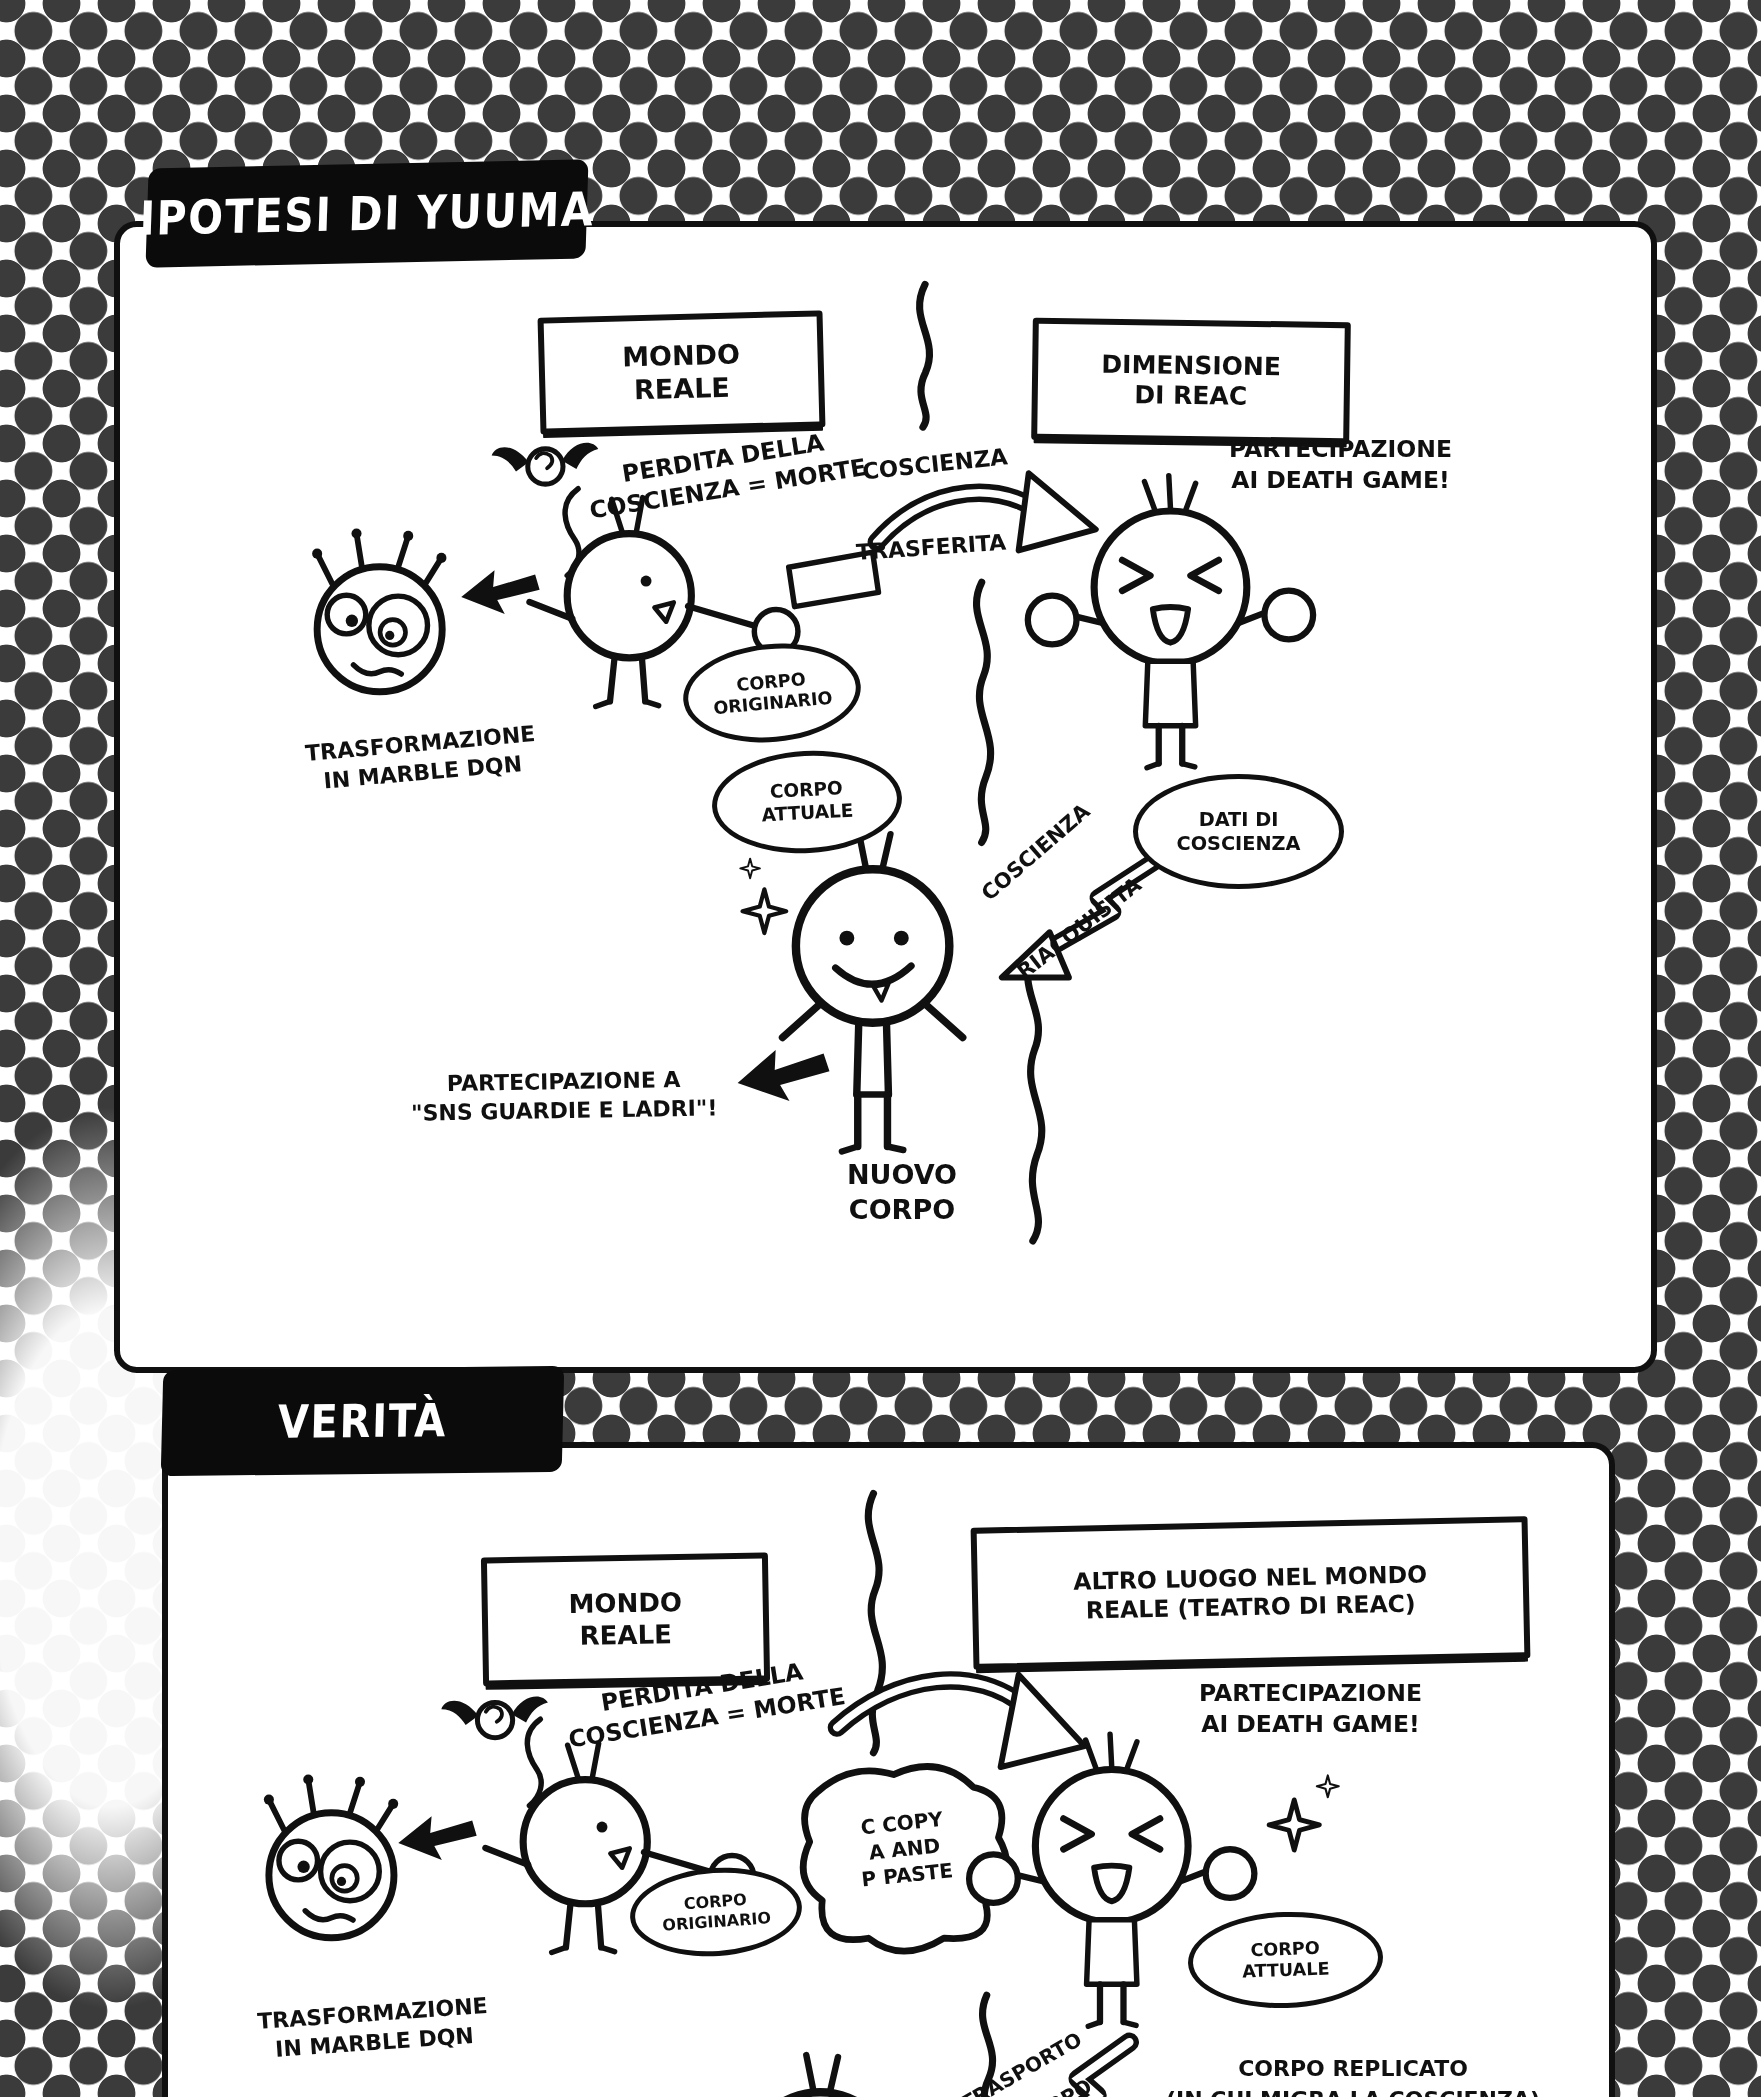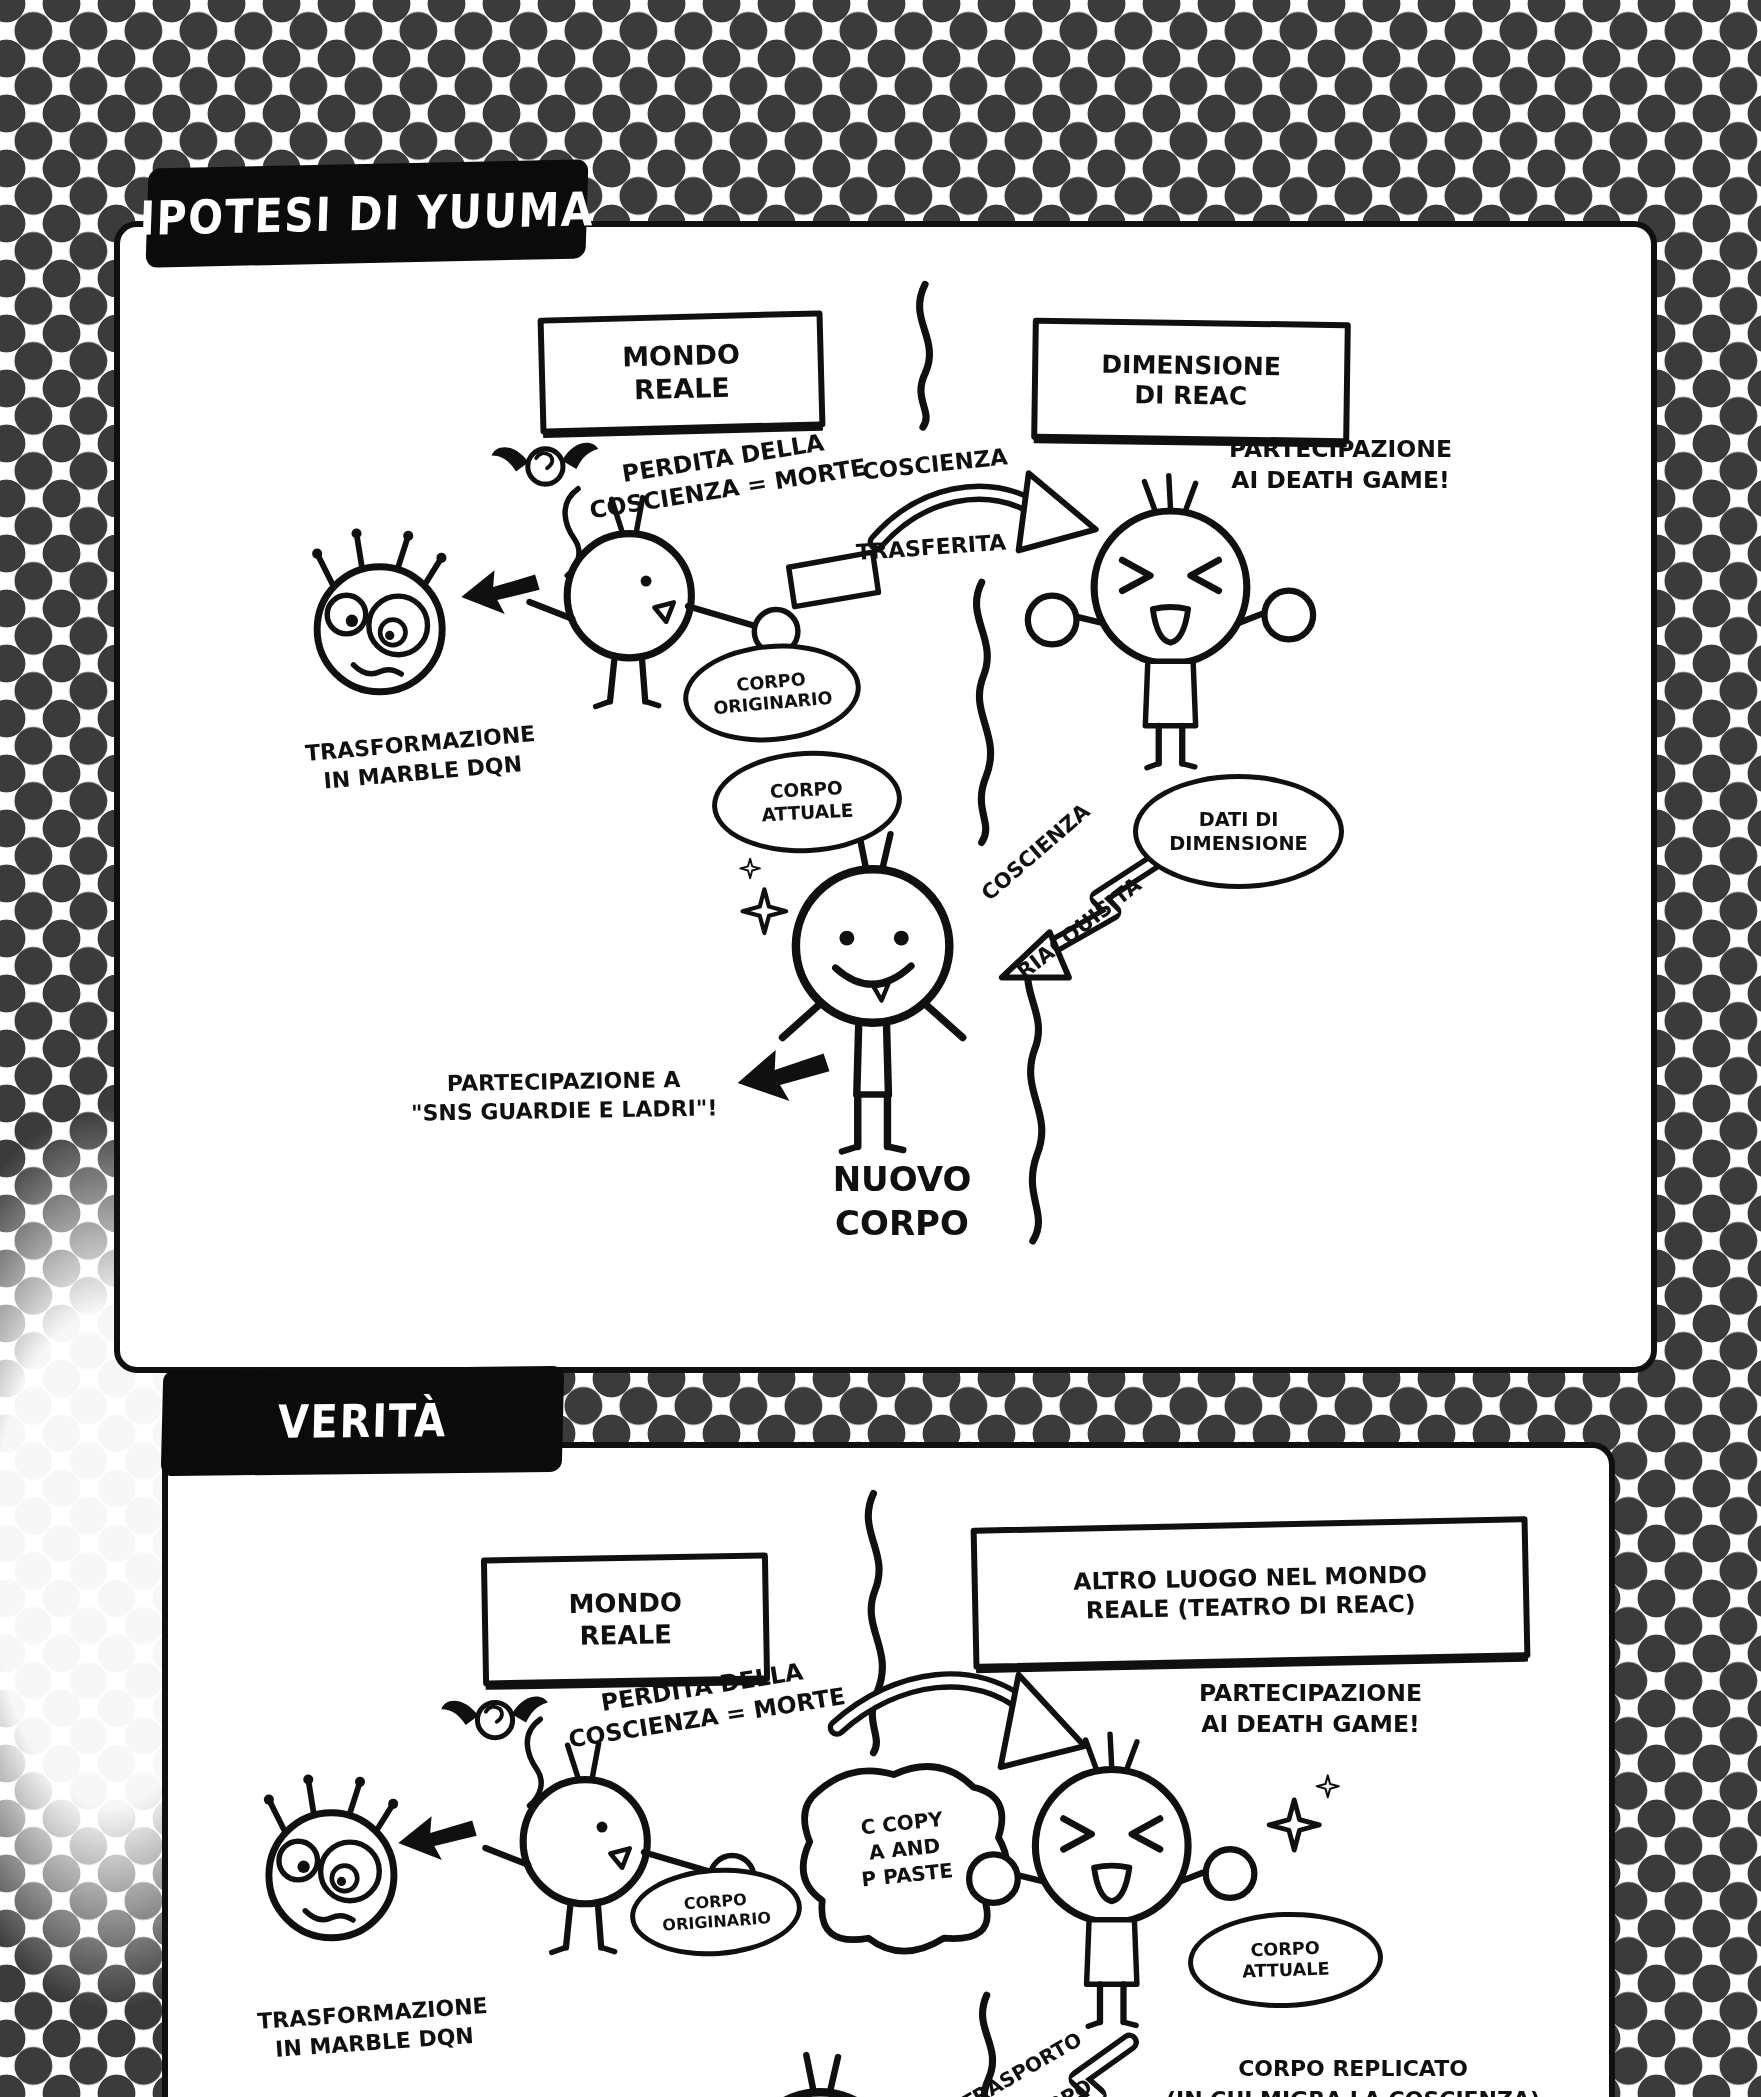--- a/index.html
+++ b/index.html
@@ -191,29 +191,29 @@
   <div class="hand" style="left:283px;top:730px;width:277px;font-size:22px;transform:rotate(-5deg);">TRASFORMAZIONE
 IN MARBLE DQN</div>
 
   <div class="bubble" style="left:683px;top:644px;width:168px;height:88px;font-size:17.6px;transform:rotate(-5deg);">CORPO
 ORIGINARIO</div>
 
   <div class="bubble" style="left:712px;top:751px;width:180px;height:92px;font-size:18.5px;transform:rotate(-3deg);">CORPO
 ATTUALE</div>
 
   <div class="bubble" style="left:1133px;top:774px;width:201px;height:105px;font-size:19.3px;">DATI DI
-DIMENSIONE</div>
+COSCIENZA</div>
 
   <div class="hand" style="left:993px;top:881px;width:138px;font-size:21px;transform:rotate(-41deg);transform-origin:left bottom;">COSCIENZA</div>
   <div class="hand" style="left:1027px;top:960px;width:155px;font-size:21px;transform:rotate(-38deg);transform-origin:left bottom;">RIACQUISITA</div>
 
   <div class="hand" style="left:396px;top:1068px;width:336px;font-size:22px;transform:rotate(-1deg);">PARTECIPAZIONE A
 "SNS GUARDIE E LADRI"!</div>
 
-  <div class="hand" style="left:799px;top:1157px;width:206px;font-size:34px;">NUOVO
+  <div class="hand" style="left:799px;top:1157px;width:206px;font-size:27px;">NUOVO
 CORPO</div>
 
   <div class="banner" style="left:162px;top:1368px;width:401px;height:106px;font-size:40px;transform:rotate(-0.6deg) skewX(-2deg);">
     <span>VERITÀ</span>
   </div>
 
   <div class="wbox" style="left:482px;top:1555px;width:275px;height:117px;font-size:26px;transform:rotate(-1deg);"><span>MONDO
 REALE</span></div>
 
   <div class="wbox" style="left:972px;top:1522px;width:545px;height:130px;font-size:23.5px;transform:rotate(-1.2deg);"><span>ALTRO LUOGO NEL MONDO

